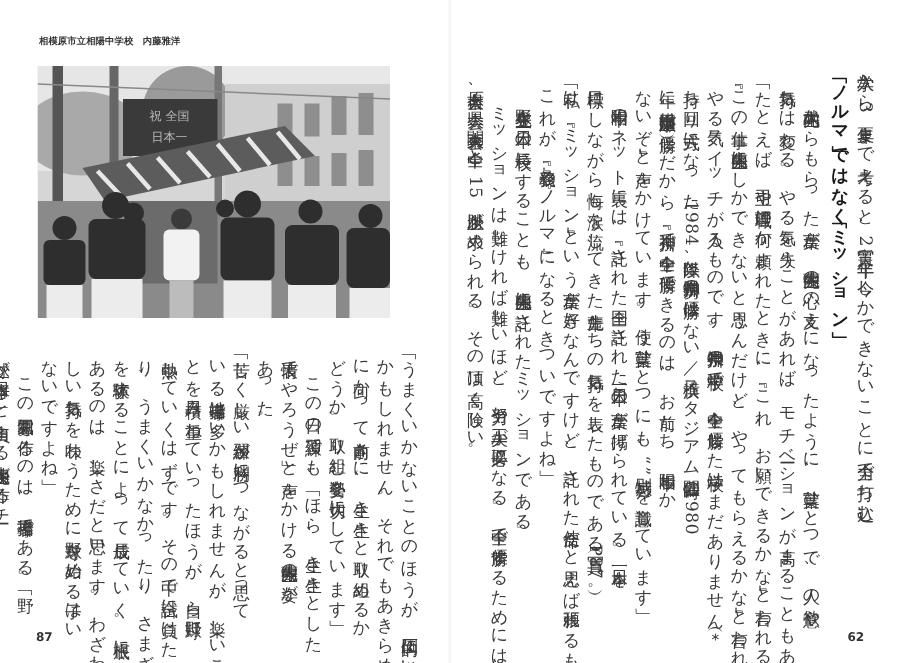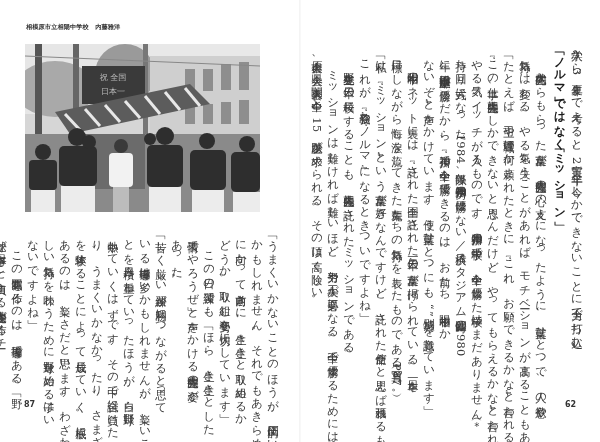--- a/index.html
+++ b/index.html
@@ -21,21 +21,21 @@
   }
   .col {
     position: absolute; writing-mode: vertical-rl; font-size: 11.3px; line-height: 12px;
     white-space: nowrap; color: #3a3a3a; letter-spacing: 0.4px;
   }
   .heading {
     position: absolute; writing-mode: vertical-rl; font-size: 11.5px; font-weight: bold;
     font-family: "DejaVu Sans", "Liberation Sans", sans-serif; color: #1a1a1a; white-space: nowrap; letter-spacing: 0.5px;
   }
   .page-num {
-    position: absolute; top: 400px; font-size: 8px; font-weight: bold;
+    position: absolute; top: 420px; font-size: 8px; font-weight: bold;
     font-family: "DejaVu Sans", "Liberation Sans", sans-serif; color: #333; text-align: center;
   }
 </style>
 </head>
 <body>
 
 <div class="gutter"></div>
 
 <div class="page page-left">
   <div class="caption">相模原市立相陽中学校　内藤雅洋</div>

